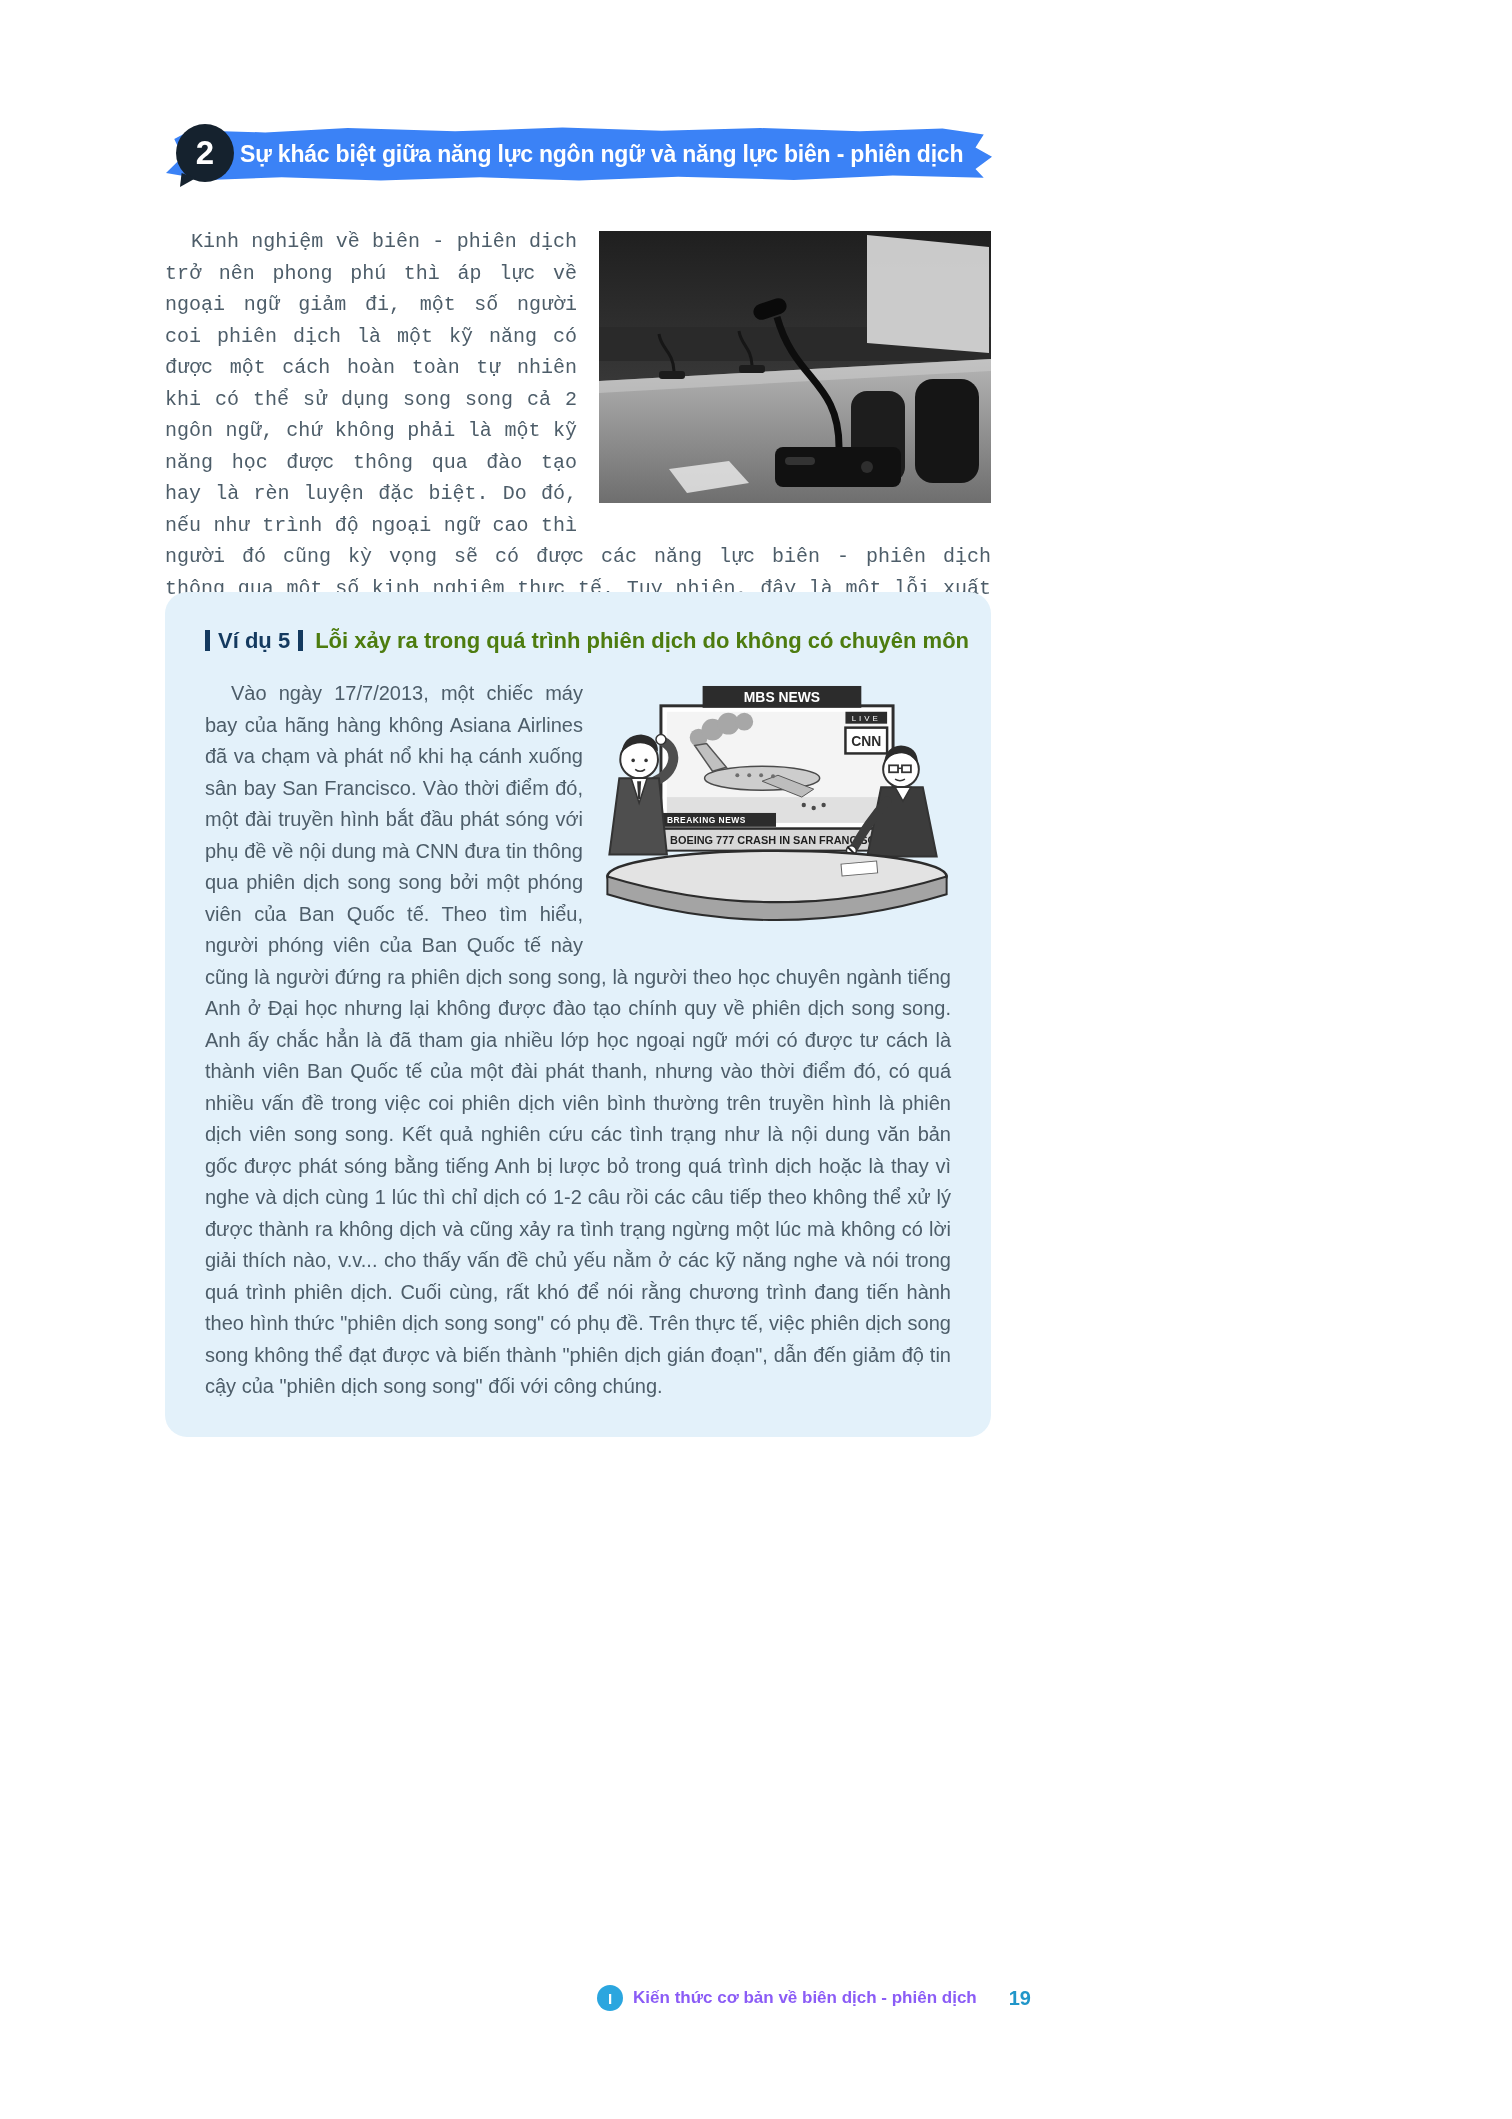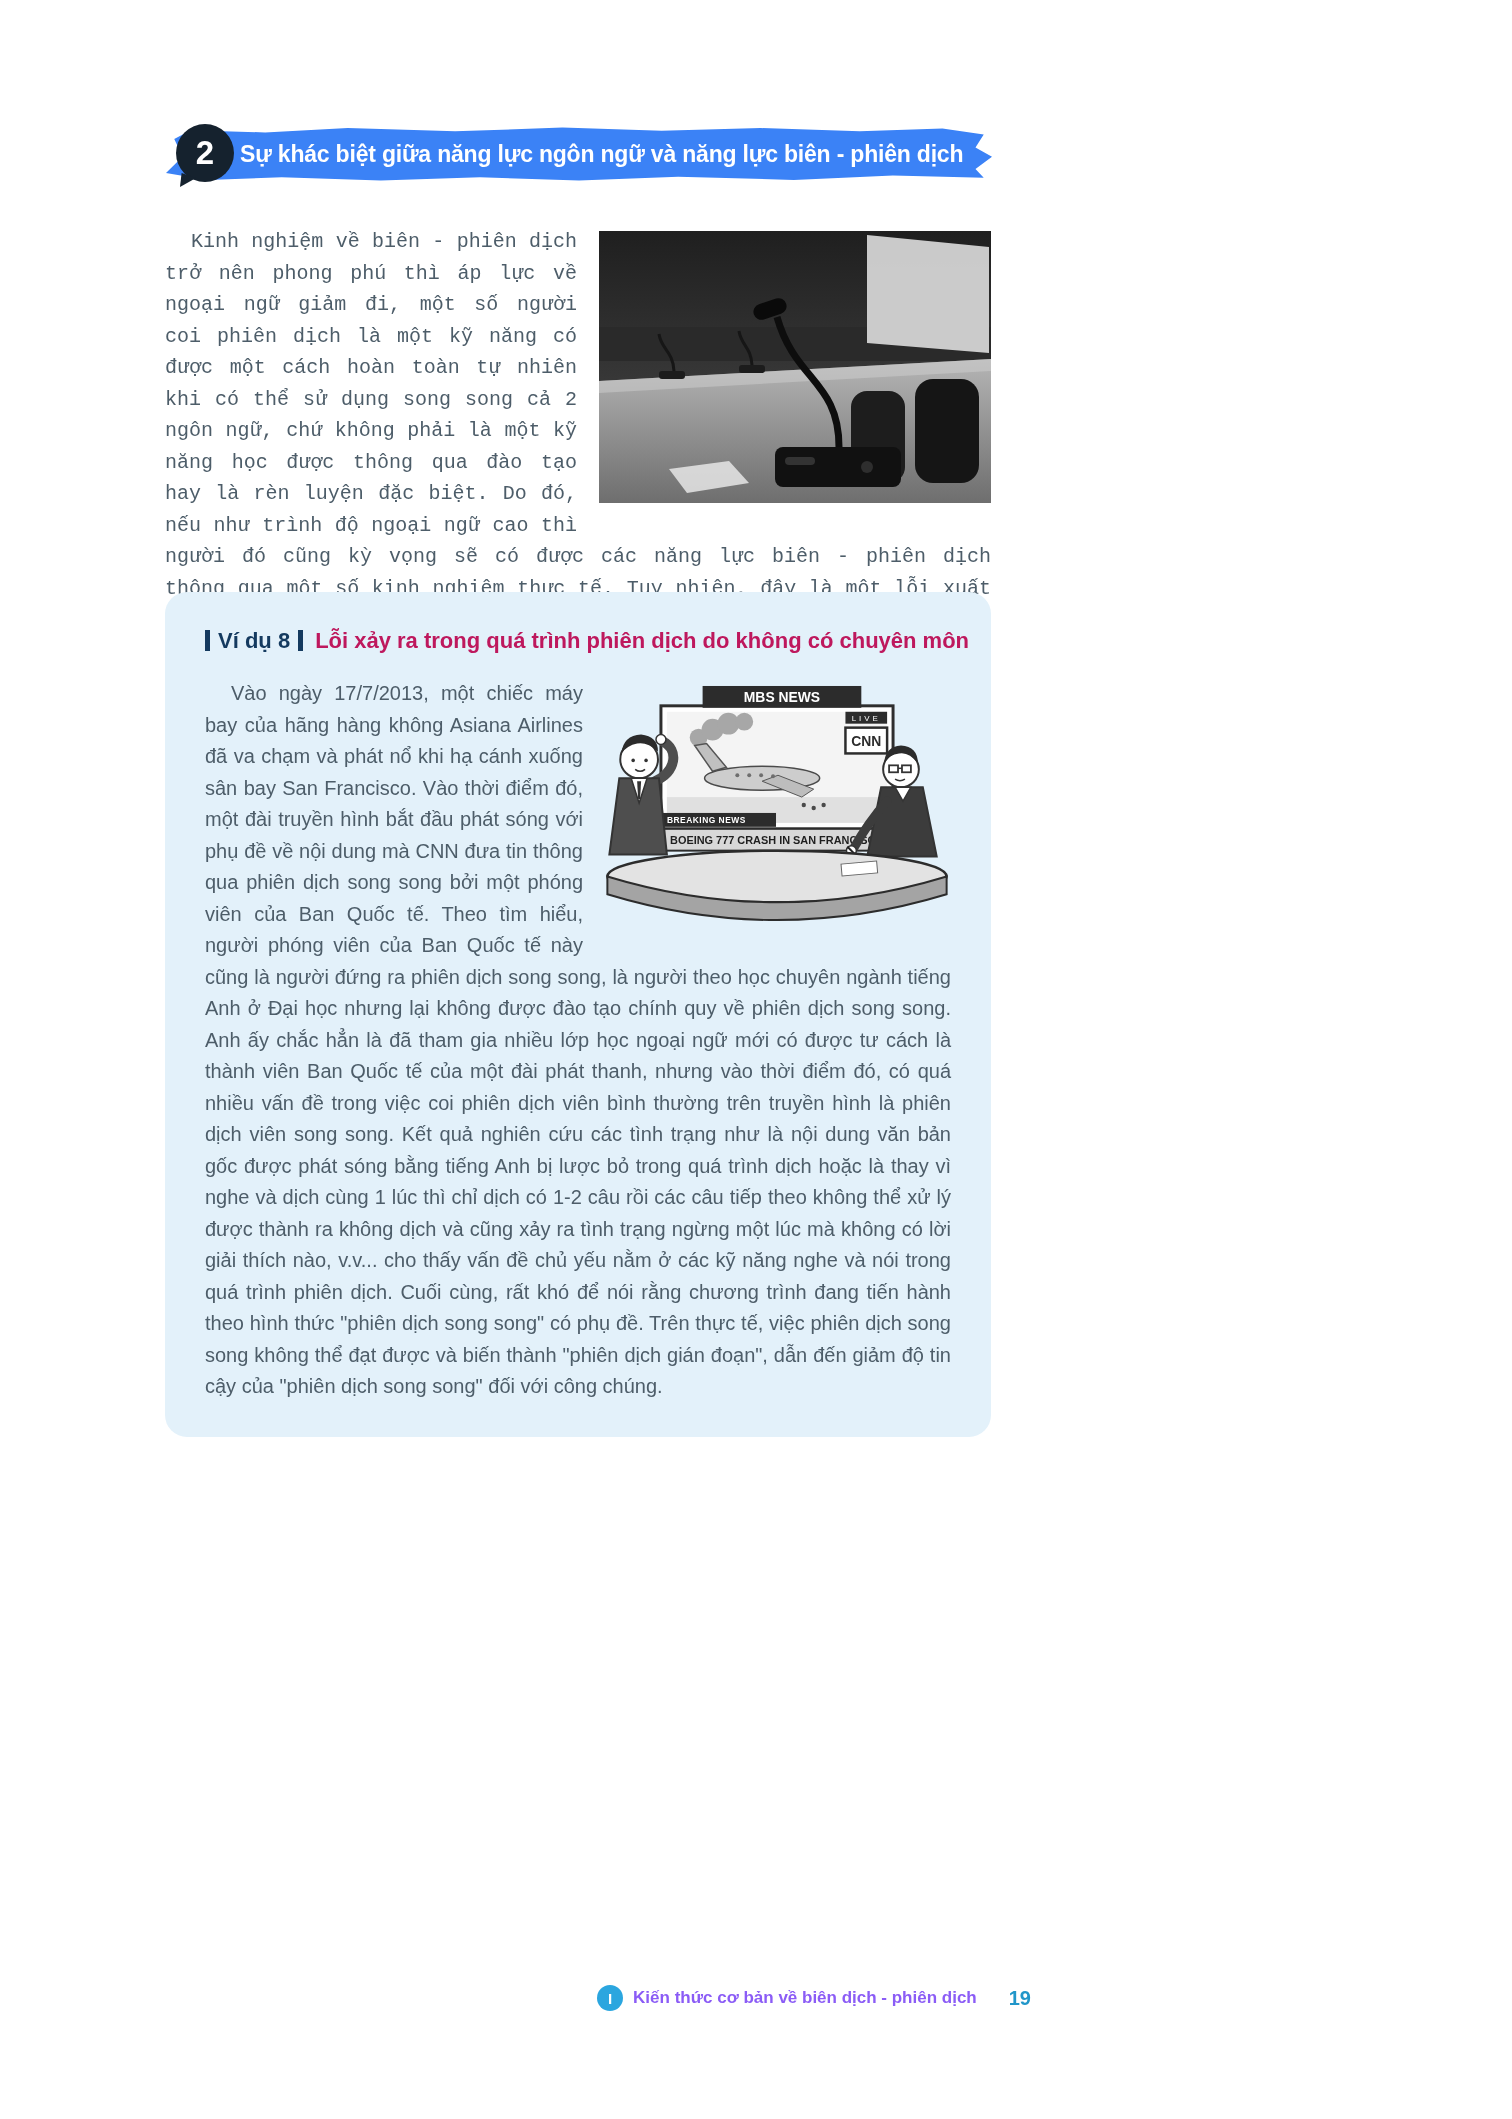--- a/index.html
+++ b/index.html
@@ -53,21 +53,21 @@
     background:#E3F1FA; border-radius:22px; padding:36px 40px 34px 40px;
   }
   .example-head { font-size:22px; margin-bottom:24px; white-space:nowrap; }
   .vbar {
     display:inline-block; width:5px; height:21px; background:#143A5F;
     vertical-align:-3px;
   }
   .vbar.l { margin-right:8px; }
   .vbar.r { margin-left:8px; margin-right:12px; }
   .example-label { color:#143A5F; font-weight:bold; }
-  .example-title { color:#be185d; font-weight:bold;text-align:center; }
+  .example-title { color:#4d7c0f; font-weight:bold;text-align:center; }
   .example-body-wrap {
     color:#4D5D69; font-size:20px; line-height:31.5px; text-align:justify;
   }
   .cartoon { float:right; width:348px; height:246px; margin:6px 0 10px 20px; }
   .cartoon svg { display:block; width:100%; height:100%; }
   svg text { font-family:"Liberation Sans", sans-serif; }
 
   
   .footer {
     position:absolute; left:165px; top:1985px; width:866px;
@@ -130,21 +130,21 @@
           <path d="M240 216 C 240 150 196 150 178 86" stroke="#0d0d0d" stroke-width="7" fill="none"></path>
           <rect x="154" y="70" width="34" height="16" rx="8" fill="#0a0a0a" transform="rotate(-18 171 78)"></rect>
         </g>
       </svg>
     </div>
     <p>Kinh nghiệm về biên - phiên dịch trở nên phong phú thì áp lực về ngoại ngữ giảm đi, một số người coi phiên dịch là một kỹ năng có được một cách hoàn toàn tự nhiên khi có thể sử dụng song song cả 2 ngôn ngữ, chứ không phải là một kỹ năng học được thông qua đào tạo hay là rèn luyện đặc biệt. Do đó, nếu như trình độ ngoại ngữ cao thì người đó cũng kỳ vọng sẽ có được các năng lực biên - phiên dịch thông qua một số kinh nghiệm thực tế. Tuy nhiên, đây là một lỗi xuất phát từ việc nhận thức quá trình biên - phiên dịch như là sự chuyển ngữ đơn thuần. Nhưng hãy cùng nhau xem một ví dụ về lỗi này.</p>
   </div>
 
   <div class="example">
     <div class="example-head">
-      <span class="vbar l"></span><span class="example-label">Ví dụ 8</span><span class="vbar r"></span><span class="example-title">Lỗi xảy ra trong quá trình phiên dịch do không có chuyên môn</span>
+      <span class="vbar l"></span><span class="example-label">Ví dụ 5</span><span class="vbar r"></span><span class="example-title">Lỗi xảy ra trong quá trình phiên dịch do không có chuyên môn</span>
     </div>
     <div class="example-body-wrap">
       <div class="cartoon">
         <svg viewBox="0 0 350 248">
 
           <g>
             <rect x="58" y="22" width="234" height="124" fill="#ffffff" stroke="#2e2e2e" stroke-width="3"></rect>
             <rect x="64" y="28" width="222" height="112" fill="#f4f4f4"></rect>
             <rect x="64" y="114" width="222" height="26" fill="#e0e0e0"></rect>
             <g>

